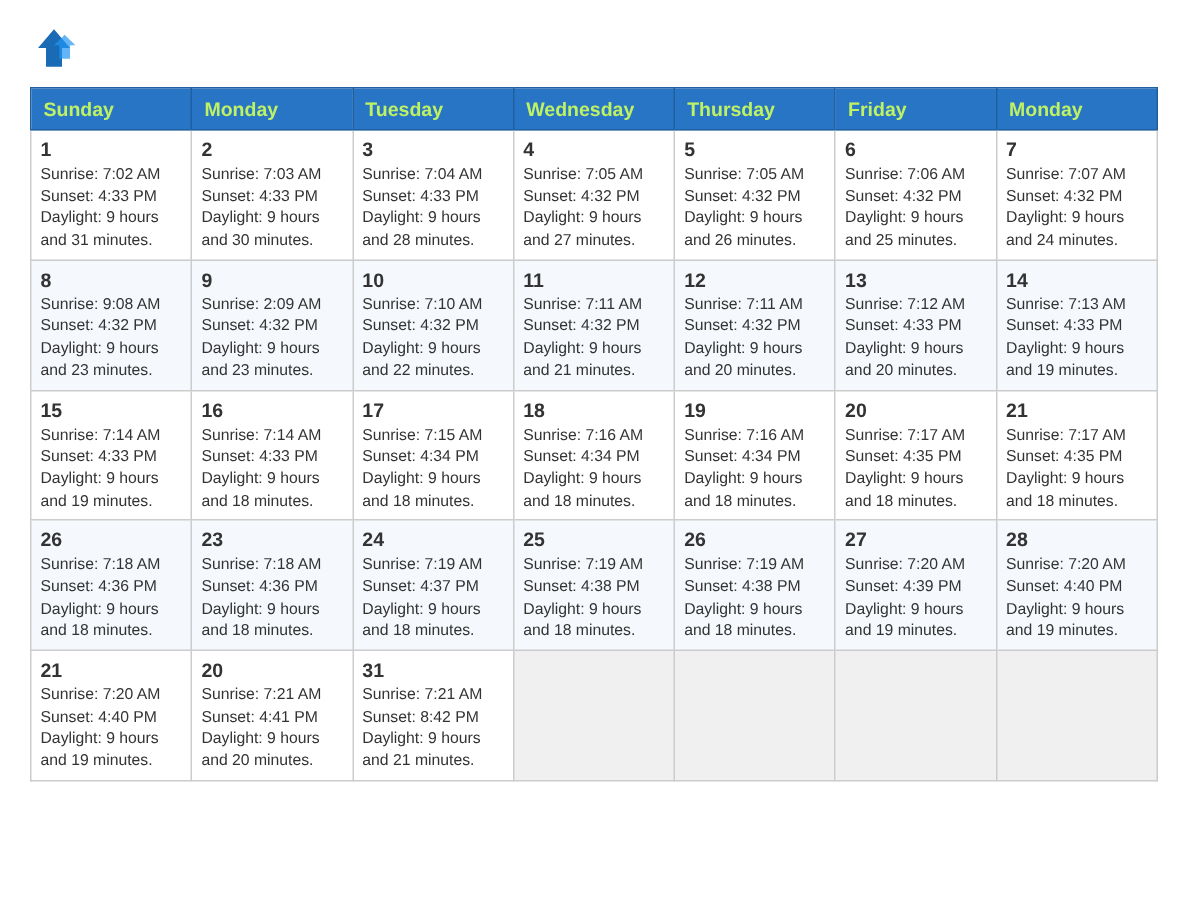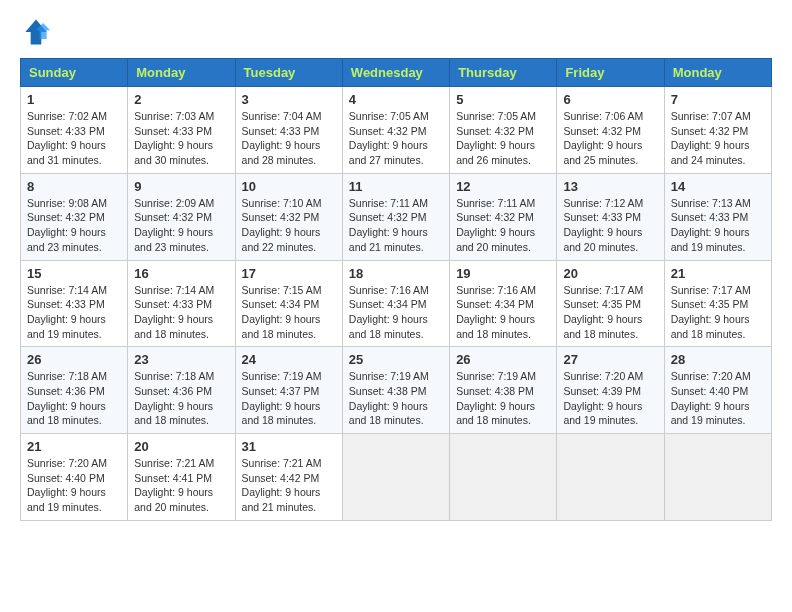--- a/index.html
+++ b/index.html
@@ -373,21 +373,21 @@
           <div class="day-info">
             <span>Sunrise: 7:21 AM</span><br>
             <span>Sunset: 4:41 PM</span><br>
             <span>Daylight: 9 hours and 20 minutes.</span>
           </div>
         </td>
         <td>
           <span class="day-number">31</span>
           <div class="day-info">
             <span>Sunrise: 7:21 AM</span><br>
-            <span>Sunset: 4:42 PM</span><br>
+            <span>Sunset: 8:42 PM</span><br>
             <span>Daylight: 9 hours and 21 minutes.</span>
           </div>
         </td>
         <td class="empty-cell"></td>
         <td class="empty-cell"></td>
         <td class="empty-cell"></td>
         <td class="empty-cell"></td>
       </tr>
     </tbody>
 </table>

